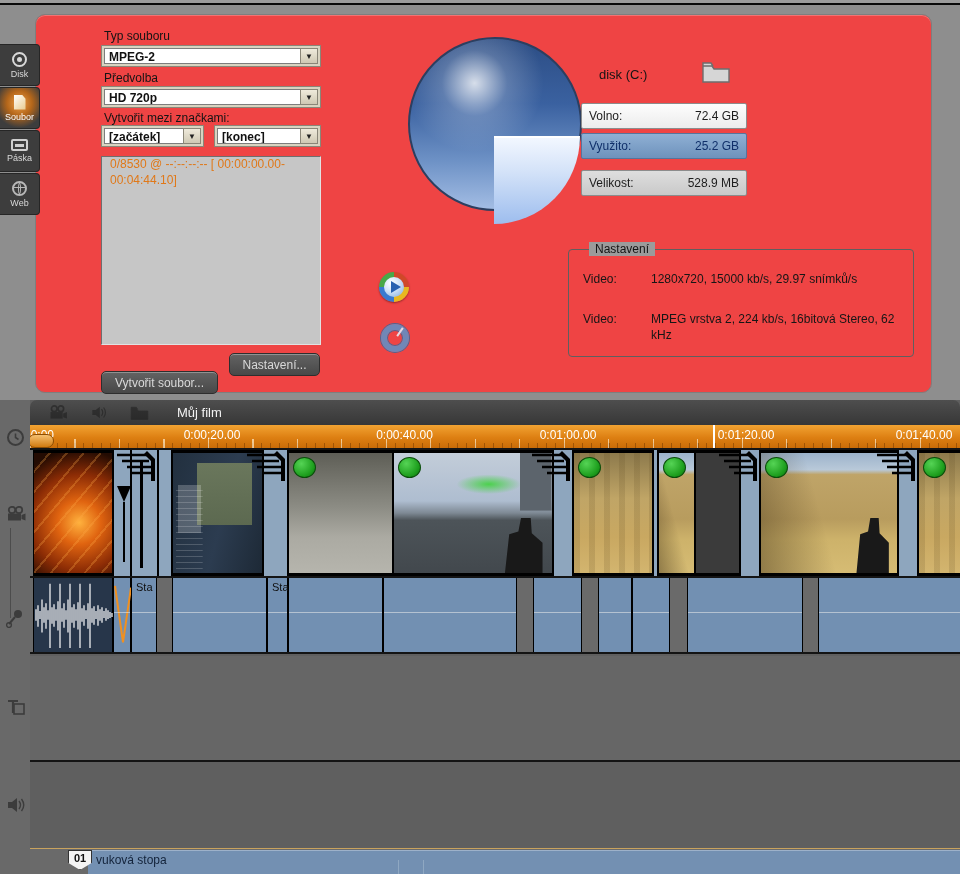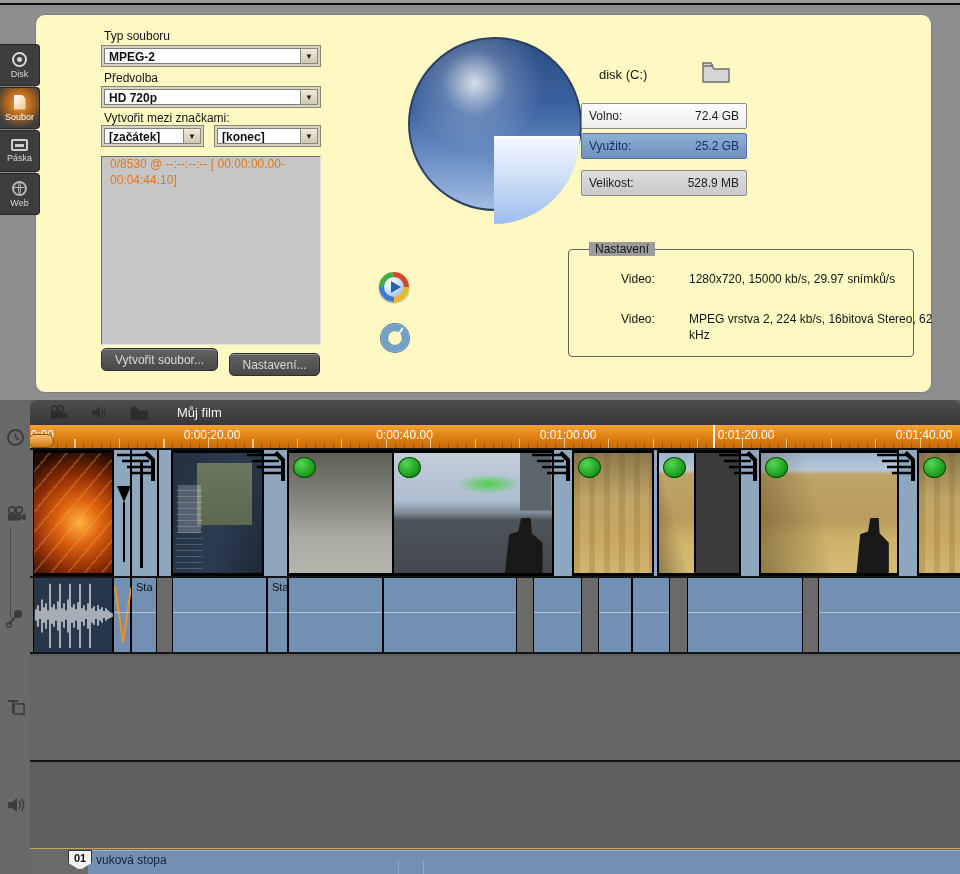--- a/index.html
+++ b/index.html
@@ -4,21 +4,21 @@
 <style>
   html,body{margin:0;padding:0;background:#8e8e8e;}
   .screen{position:relative;width:960px;height:874px;overflow:hidden;
     font-family:"Liberation Sans","DejaVu Sans",sans-serif;background:#8e8e8e;}
   
   .topstrip{position:absolute;left:0;top:0;width:960px;height:3px;background:#9c9c9c;}
   .topline{position:absolute;left:0;top:3px;width:960px;height:2px;background:#0a0a0a;}
 
   
   .panel{position:absolute;left:35px;top:14px;width:895px;height:377px;
-    background:#fef9c3;border:1px solid #7e7e7e;border-radius:10px;
+    background:#ef4444;border:1px solid #7e7e7e;border-radius:10px;
     box-shadow:inset 0 1px 0 rgba(255,255,255,.25);}
 
   
   .sidebar{position:absolute;left:0;top:44px;width:41px;}
   .tab{width:40px;height:42px;margin-bottom:1px;background:#3d3d3d;border:1px solid #262626;
     border-left:none;border-radius:0 4px 4px 0;display:flex;flex-direction:column;
     align-items:center;justify-content:center;box-sizing:border-box;cursor:pointer;}
   .tab .lbl{font-size:9px;color:#d8d8d8;margin-top:2px;}
   .tab.active{background:radial-gradient(circle at 50% 38%, #f0a048 0%, #b4661a 40%, #3d3d3d 78%);}
   .tab.active .lbl{color:#fff;}
@@ -76,21 +76,21 @@
   .wmp:after{content:'';position:absolute;left:12px;top:9px;border-left:10px solid #2860b0;
     border-top:6px solid transparent;border-bottom:6px solid transparent;}
   .qt{position:absolute;left:345px;top:309px;width:28px;height:28px;border-radius:50%;cursor:pointer;
     border:6px solid #5a93cc;box-sizing:border-box;opacity:.85;
     box-shadow:inset 0 0 0 1px #38699c, 0 0 0 1px #38699c;}
   .qt:after{content:'';position:absolute;left:12px;top:-3px;width:2px;height:10px;background:#e8f2fc;transform:rotate(35deg);}
 
   
   .group{position:absolute;left:532px;top:234px;width:344px;height:106px;border:1px solid #5f5f5f;border-radius:4px;}
   .group .legend{position:absolute;left:20px;top:-8px;background:#9b9b9b;padding:0 6px;font-size:12px;color:#141414;}
-  .grow{position:absolute;left:14px;font-size:12px;color:#161616;display:flex;margin-left:38px;}
+  .grow{position:absolute;left:14px;font-size:12px;color:#161616;display:flex;}
   .grow .gl{width:68px;flex:none;}
   .grow .gv{width:250px;line-height:1.3;}
 
   
   .tl{position:absolute;left:0;top:400px;width:960px;height:474px;background:#5f5f5f;}
   .rail{position:absolute;left:0;top:0;width:30px;height:474px;background:#696969;}
   .rail svg{position:absolute;left:6px;}
   .rail .link{position:absolute;left:10px;top:128px;width:1px;height:90px;background:#4c4c4c;}
   .tlhead{position:absolute;left:30px;top:0;width:930px;height:25px;border-radius:7px 7px 0 0;
     background:linear-gradient(#4e4e4e,#373737);display:flex;align-items:center;}
@@ -206,21 +206,21 @@
     </div>
     <div class="combo" style="left:178px;top:110px;width:107px;">
       <span class="field">[konec]</span>
       <span class="arrow">▼</span>
     </div>
 
     <div class="descbox" style="left:65px;top:141px;">
       <div class="desc-orange">0/8530 @ --:--:--:--  [ 00:00:00.00-00:04:44.10]</div>
     </div>
 
-    <button class="pbtn" style="left:65px;top:333px;width:117px;">Vytvořit soubor...</button>
+    <button class="pbtn" style="left:65px;top:356px;width:117px;">Vytvořit soubor...</button>
     <button class="pbtn" style="left:193px;top:338px;width:91px;">Nastavení...</button>
 
     <div class="leaderline"></div>
     <div class="sphere"></div>
     <div class="wedge"></div>
     <span class="diskname">disk (C:)</span>
     <span class="folder-ic">
       <svg width="28" height="22" viewBox="0 0 28 22">
         <path d="M1 5 h9 l2 3 h15 v13 h-26 z M1 5 v-3 h8 l2 3" fill="#d6d6d6" stroke="#6e6e6e" stroke-width="1.4"></path>
       </svg>

